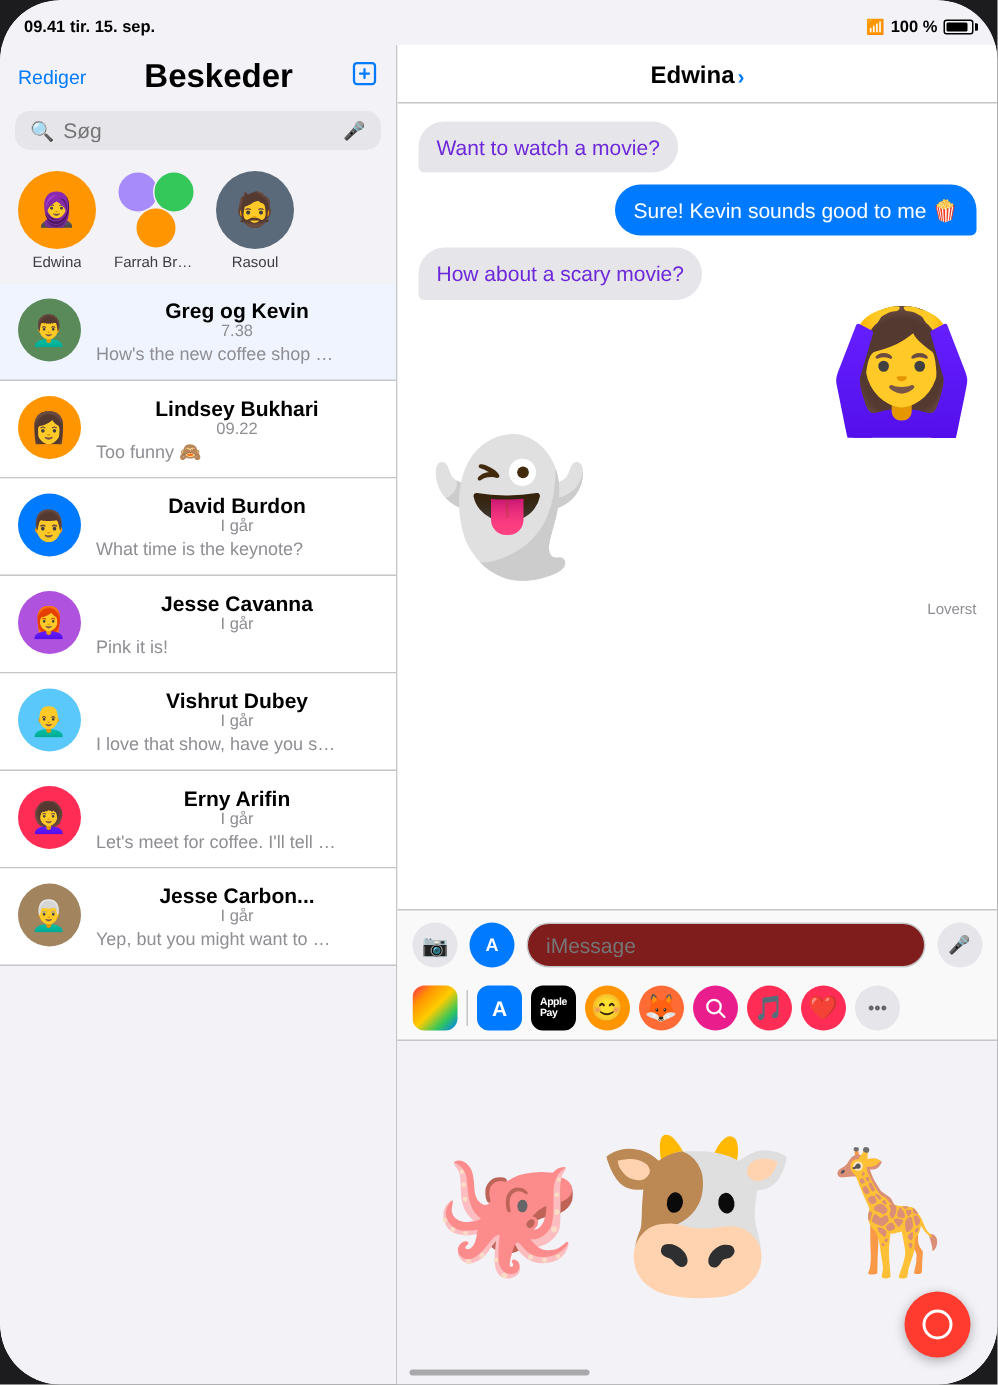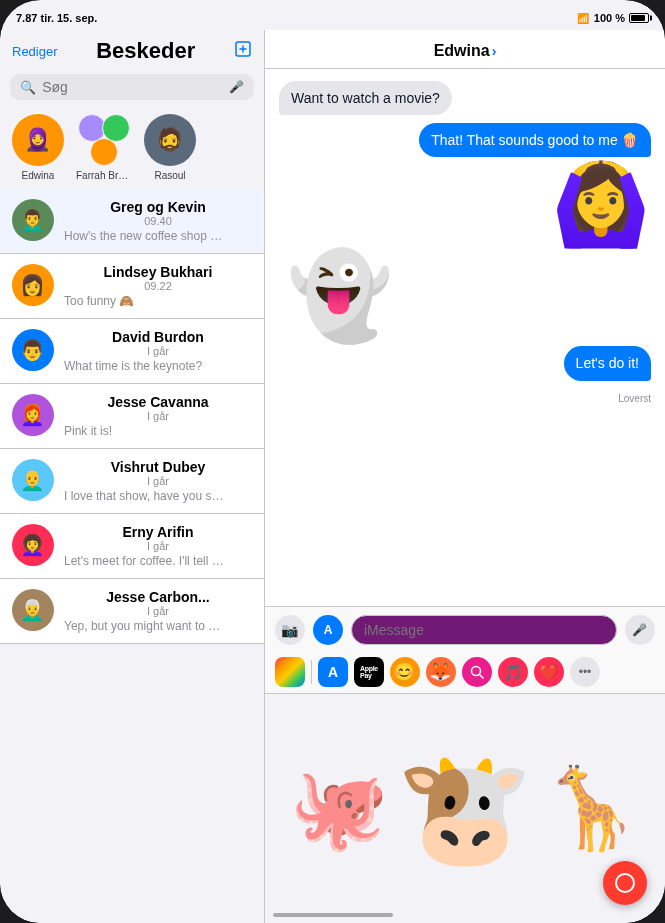--- a/index.html
+++ b/index.html
@@ -267,21 +267,21 @@
     .bubble-row.outgoing { justify-content: flex-end; }
     .bubble {
       max-width: 75%;
       padding: 8px 12px;
       border-radius: 18px;
       font-size: 14px;
       line-height: 1.3;
     }
     .bubble.incoming {
       background: #e5e5ea;
-      color: #0f172a;
+      color: #6d28d9;
       border-bottom-left-radius: 4px;
     }
     .bubble.outgoing {
       background: #007aff;
       color: #fff;
       border-bottom-right-radius: 4px;
     }
     .bubble-label {
       font-size: 10px;
       color: #8e8e93;
@@ -316,21 +316,21 @@
       background: #e5e5ea;
       display: flex;
       align-items: center;
       justify-content: center;
       font-size: 14px;
       cursor: pointer;
       flex-shrink: 0;
     }
     .input-field {
       flex: 1;
-      background: #701a75;
+      background: #7f1d1d;
       border: 1px solid #c6c6c8;
       border-radius: 18px;
       padding: 6px 12px;
       font-size: 14px;
       color: #8e8e93;
       outline: none;
     }
     .audio-btn {
       width: 30px; height: 30px;
       border-radius: 50%;
@@ -424,21 +424,21 @@
     ::-webkit-scrollbar-track { background: transparent; }
     ::-webkit-scrollbar-thumb { background: rgba(0,0,0,0.2); border-radius: 2px; }
   </style>
 </head>
 <body>
 
 <div class="device-frame">
 
   <div class="status-bar">
     <span class="status-left">
-      <span>7.87</span> <span>tir. 15. sep.</span>
+      <span>09.41</span> <span>tir. 15. sep.</span>
     </span>
     <span class="status-right">
       <span class="wifi-icon">📶</span>
       <span>100 %</span>
       <span class="battery-icon">
         <span class="battery-fill"></span>
       </span>
     </span>
   </div>
 
@@ -491,21 +491,21 @@
 
       <div class="message-list">
 
         <div class="message-item" style="background: #f0f4ff;">
           <div class="msg-avatar av-green" style="background:#5a8a5a; font-size:18px; overflow:hidden;">
             <span style="font-size:20px;">👨‍🦱</span>
           </div>
           <div class="msg-content">
             <div class="msg-top">
               <span class="msg-name">Greg og Kevin</span>
-              <span class="msg-time">09.40</span>
+              <span class="msg-time">7.38</span>
             </div>
             <div class="msg-preview">How's the new coffee shop by you guys?</div>
           </div>
         </div>
 
         <div class="message-item">
           <div class="msg-avatar" style="background:#ff9500; overflow:hidden;">
             <span style="font-size:20px;">👩</span>
           </div>
           <div class="msg-content">
@@ -597,37 +597,39 @@
       <div class="chat-messages">
 
         <div class="bubble-row incoming">
           <div class="bubble incoming">
             <span>Want to watch a movie?</span>
           </div>
         </div>
 
         <div class="bubble-row outgoing">
           <div class="bubble outgoing">
-            <span>That! That sounds good to me 🍿</span>
-          </div>
-        </div>
-
+            <span>Sure! Kevin sounds good to me 🍿</span>
+          </div>
+        </div>
+
+        <div class="bubble-row incoming">
+          <div class="bubble incoming">
+            <span>How about a scary movie?</span>
+          </div>
+        </div>
 
         <div class="memoji-container">
           <span style="font-size: 80px; line-height:1;">🙆‍♀️</span>
         </div>
 
         <div class="ghost-container">
           <span style="font-size: 85px; line-height:1;">👻</span>
         </div>
 
         <div class="bubble-row outgoing" style="flex-direction: column; align-items: flex-end;">
-          <div class="bubble outgoing">
-            <span>Let's do it!</span>
-          </div>
           <span class="bubble-label">Loverst</span>
         </div>
 
       </div>
 
       <div class="input-area">
         <div class="input-row">
           <div class="input-icon-btn">📷</div>
           <div class="input-icon-btn" style="background:#007aff; color:#fff; font-size:12px; font-weight:700;">A</div>
           <input class="input-field" type="text" readonly="" placeholder="iMessage" style="">

